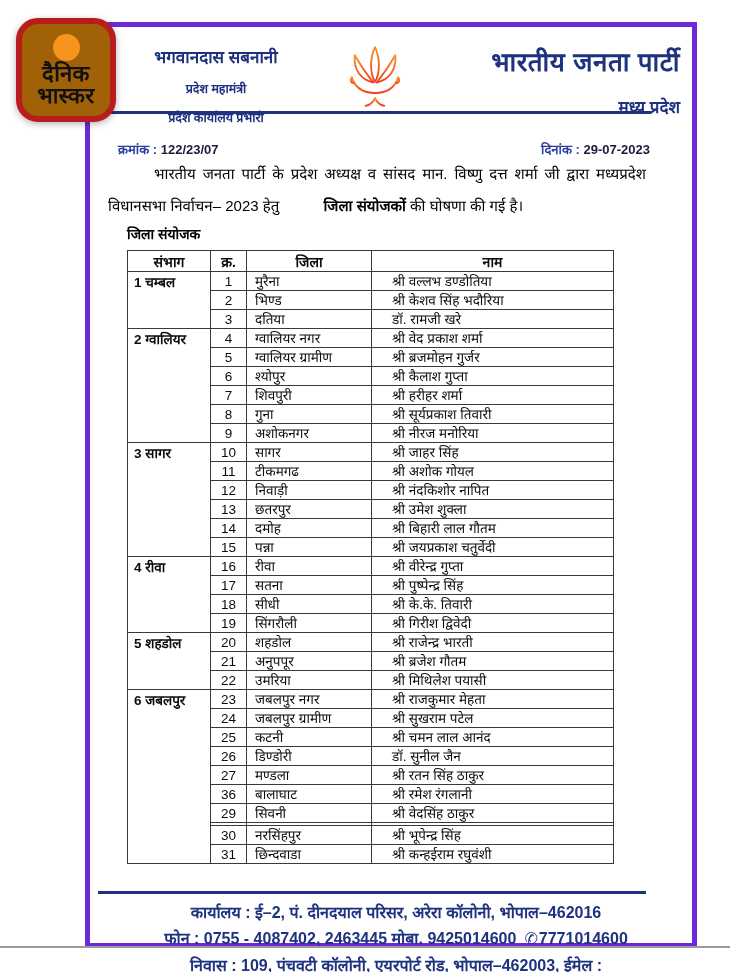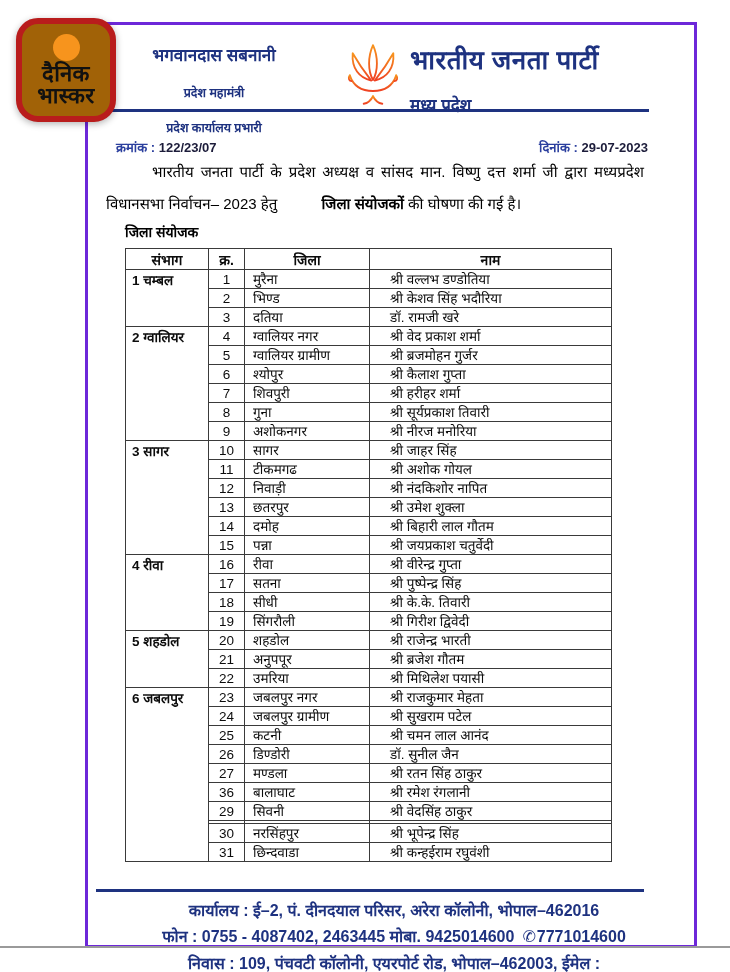--- a/index.html
+++ b/index.html
@@ -2,35 +2,35 @@
 <html><head>
 <meta charset="utf-8">
 <style>
   * { margin:0; padding:0; box-sizing:border-box; }
   html,body { background:#fff; }
   body { font-family:"Liberation Sans","DejaVu Sans",sans-serif; }
   .page { position:relative; width:730px; height:972px; background:#fff; overflow:hidden; }
 
   
   .doc-frame { position:absolute; left:85px; top:22px; width:612px; height:926px;
-               border:3px solid #6d28d9; background:#fff; }
+               border:5px solid #6d28d9; background:#fff; }
 
   
   .np-logo { position:absolute; left:16px; top:18px; width:100px; height:104px;
              background:#a16207; border:6px solid #b91c1c; border-radius:22px;
              box-shadow:0 2px 7px rgba(0,0,0,.3); text-align:center; z-index:5; }
   .np-dot { width:27px; height:27px; border-radius:50%; background:#f7941d; margin:10px auto 2px; }
   .np-word { font-size:22px; font-weight:bold; color:#111; line-height:1.0; letter-spacing:0.5px; }
 
   
   .hdr-left { position:absolute; left:28px; top:18px; width:196px; text-align:center; color:#1e3280; }
   .hdr-name { font-size:17px; font-weight:bold; }
-  .hdr-sub  { font-size:12.5px; font-weight:bold; margin-top:18px; }
+  .hdr-sub  { font-size:12.5px; font-weight:bold; margin-top:12px; }
   .lotus { position:absolute; left:256px; top:14px; width:58px; height:82px; }
-  .hdr-right { position:absolute; left:322px; top:16px; width:268px; text-align:left; color:#1e3280; }
+  .hdr-right { position:absolute; left:322px; top:16px; width:268px; text-align:right; color:#1e3280; }
   .party-name { font-size:26px; font-weight:bold; letter-spacing:0.5px; }
   .party-state { font-size:17px; font-weight:bold; margin-top:16px; }
   .hdr-rule { position:absolute; left:15px; top:84px; width:546px; height:2.5px; background:#1e3280; }
 
   .ref-row { position:absolute; left:28px; top:113px; width:532px; display:flex;
              justify-content:space-between; font-size:13px; font-weight:bold; }
   .ref-label { color:#2b3f9e; }
   .ref-value { color:#1c1c3a; }
 
   

